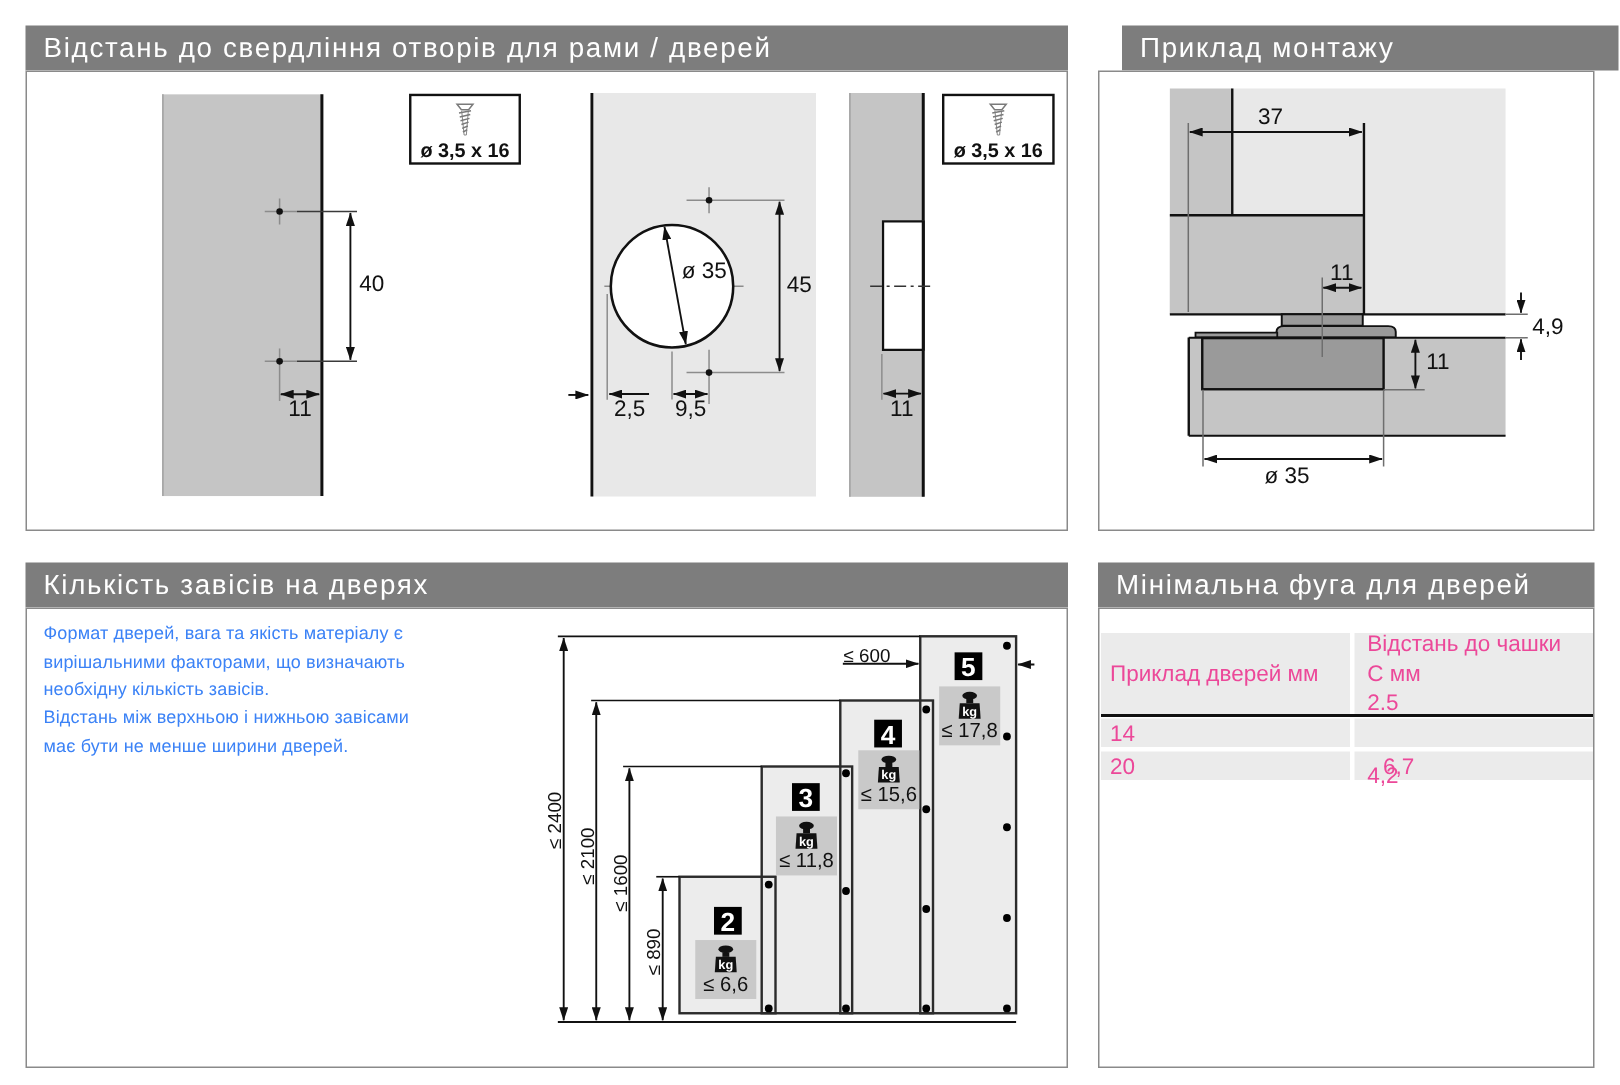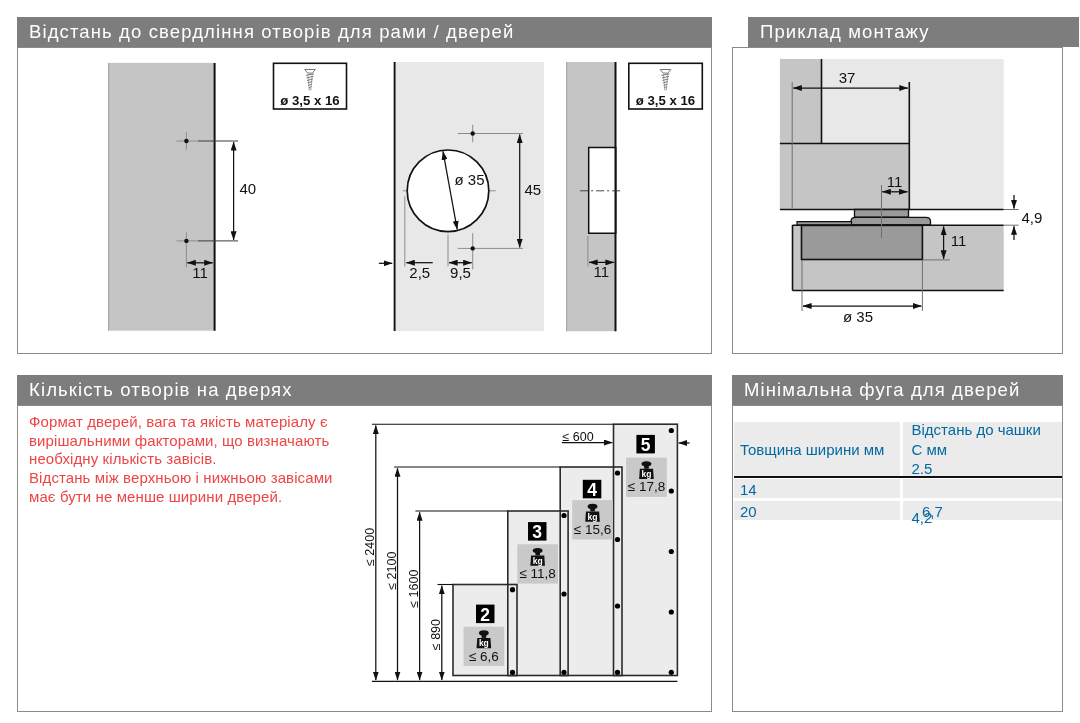--- a/index.html
+++ b/index.html
@@ -1,55 +1,55 @@
 <!DOCTYPE html>
 <html><head><meta charset="utf-8">
 <style>
 html,body{margin:0;padding:0;background:#fff;}
 .page{position:relative;width:1080px;height:723px;background:#fff;font-family:Liberation Sans, sans-serif;overflow:hidden;}
 .hdr{position:absolute;height:30px;background:#7d7d7d;color:#fff;font-size:18.5px;line-height:29px;padding-left:12px;box-sizing:border-box;letter-spacing:1.12px;}
 .box{position:absolute;border:1px solid #8a8a8a;background:#fff;box-sizing:border-box;}
 svg{position:absolute;}
-.bodytxt{position:absolute;font-size:15px;line-height:18.7px;color:#ef4444;letter-spacing:0.1px;}
+.bodytxt{position:absolute;font-size:12px;line-height:18.7px;color:#3b82f6;letter-spacing:0.1px;}
 .cell{position:absolute;background:#ebebeb;}
-.tbltxt{position:absolute;font-size:15px;color:#0369a1;}
+.tbltxt{position:absolute;font-size:15px;color:#ec4899;}
 </style></head>
 <body>
 <div class="page">
 
 <div class="hdr" style="left:17px;top:17px;width:695px;">Відстань до свердління отворів для рами / дверей</div>
 
 <div class="box" style="left:17px;top:47px;width:695px;height:307px;"></div>
 
 <div class="hdr" style="left:732px;top:17px;width:331px;margin-left:16px;">Приклад монтажу</div>
 
 <div class="box" style="left:732px;top:47px;width:331px;height:307px;"></div>
 
-<div class="hdr" style="left:17px;top:375px;width:695px;">Кількість отворів на дверях</div>
+<div class="hdr" style="left:17px;top:375px;width:695px;">Кількість завісів на дверях</div>
 
 <div class="box" style="left:17px;top:405px;width:695px;height:307px;"></div>
 
 <div class="hdr" style="left:732px;top:375px;width:331px;">Мінімальна фуга для дверей</div>
 
 <div class="box" style="left:732px;top:405px;width:331px;height:307px;"></div>
 
 <div class="bodytxt" style="left:29px;top:413px;width:350px;">Формат дверей, вага та якість матеріалу є<br>вирішальними факторами, що визначають<br>необхідну кількість завісів.<br>Відстань між верхньою і нижньою завісами<br>має бути не менше ширини дверей.</div>
 
 <div class="cell" style="left:733.5px;top:422px;width:166.5px;height:54px;"></div>
 <div class="cell" style="left:902.5px;top:422px;width:159px;height:54px;"></div>
 
 <div style="position:absolute;left:733.5px;top:476px;width:328px;height:2.4px;background:#111;"></div>
 
 <div class="cell" style="left:733.5px;top:478.8px;width:166.5px;height:19.7px;"></div>
 <div class="cell" style="left:902.5px;top:478.8px;width:159px;height:19.7px;"></div>
 
 <div class="cell" style="left:733.5px;top:500.7px;width:166.5px;height:19.8px;"></div>
 <div class="cell" style="left:902.5px;top:500.7px;width:159px;height:19.8px;"></div>
 
-<div class="tbltxt" style="left:740px;top:441px;">Товщина ширини мм</div>
+<div class="tbltxt" style="left:740px;top:441px;">Приклад дверей мм</div>
 
 <div class="tbltxt" style="left:911.5px;top:420px;line-height:19.6px;">Відстань до чашки<br>С мм<br>2.5</div>
 
 <div class="tbltxt" style="left:740px;top:480.5px;">14</div>
 
 <div class="tbltxt" style="left:911.5px;top:480.5px;margin-top:28px;">4,2</div>
 
 <div class="tbltxt" style="left:740px;top:502.5px;">20</div>
 
 <div class="tbltxt" style="left:922px;top:502.5px;text-align:center;">6,7</div>

